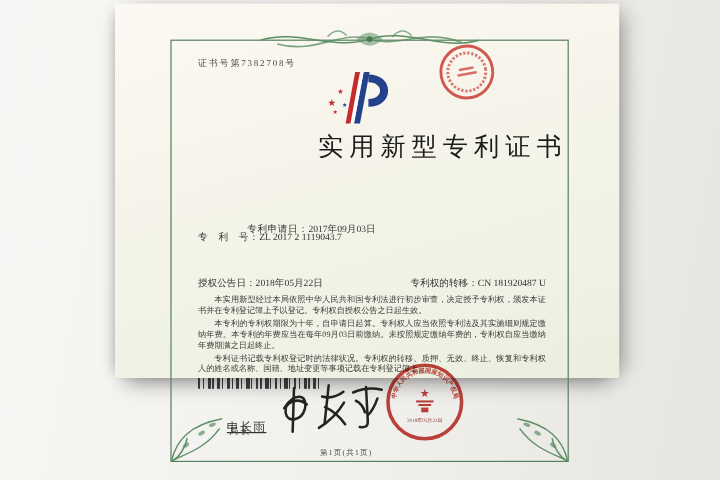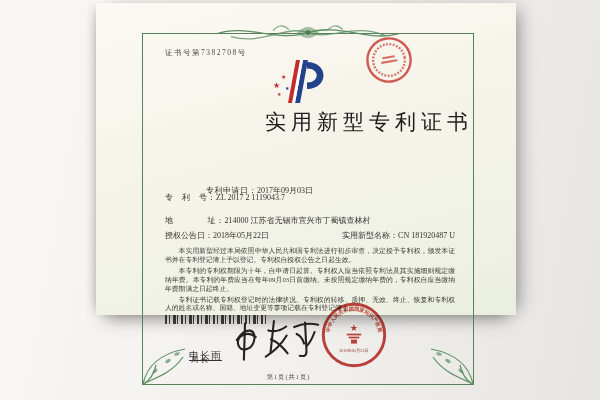--- a/index.html
+++ b/index.html
@@ -98,25 +98,24 @@
           <span style="left:14px;top:18px;font-size:6px;">★</span>
           <span style="left:18px;top:30px;font-size:5px;color:#24418c;">★</span>
           <span style="left:10px;top:36px;font-size:5px;">★</span>
         </span>
       </div>
 
       <div class="title">实用新型专利证书</div>
 
       <div class="field" style="top:134px;margin-top:24px;"><span class="lab">专　利　号：</span><span>ZL 2017 2 1119043.7</span></div>
       <div class="field" style="top:151px;margin-left:41px;"><span class="lab">专利申请日：</span><span>2017年09月03日</span></div>
-      <div class="field" style="top:181px;"><span class="lab">地　　　　址：</span><span>214000 江苏省无锡市宜兴市丁蜀镇查林村</span></div>
 
       <div class="grant-row">
         <span class="left"><span>授权公告日：</span><span>2018年05月22日</span></span>
-        <span class="right"><span>实用新型名称：</span><span>CN 181920487 U</span></span>
+        <span class="right"><span>专利权的转移：</span><span>CN 181920487 U</span></span>
       </div>
 
       <div class="body-text">
         <p>本实用新型经过本局依照中华人民共和国专利法进行初步审查，决定授予专利权，颁发本证书并在专利登记簿上予以登记。专利权自授权公告之日起生效。</p>
         <p>本专利的专利权期限为十年，自申请日起算。专利权人应当依照专利法及其实施细则规定缴纳年费。本专利的年费应当在每年09月03日前缴纳。未按照规定缴纳年费的，专利权自应当缴纳年费期满之日起终止。</p>
         <p>专利证书记载专利权登记时的法律状况。专利权的转移、质押、无效、终止、恢复和专利权人的姓名或名称、国籍、地址变更等事项记载在专利登记簿上。</p>
       </div>
 
       <div class="barcode"></div>
 

